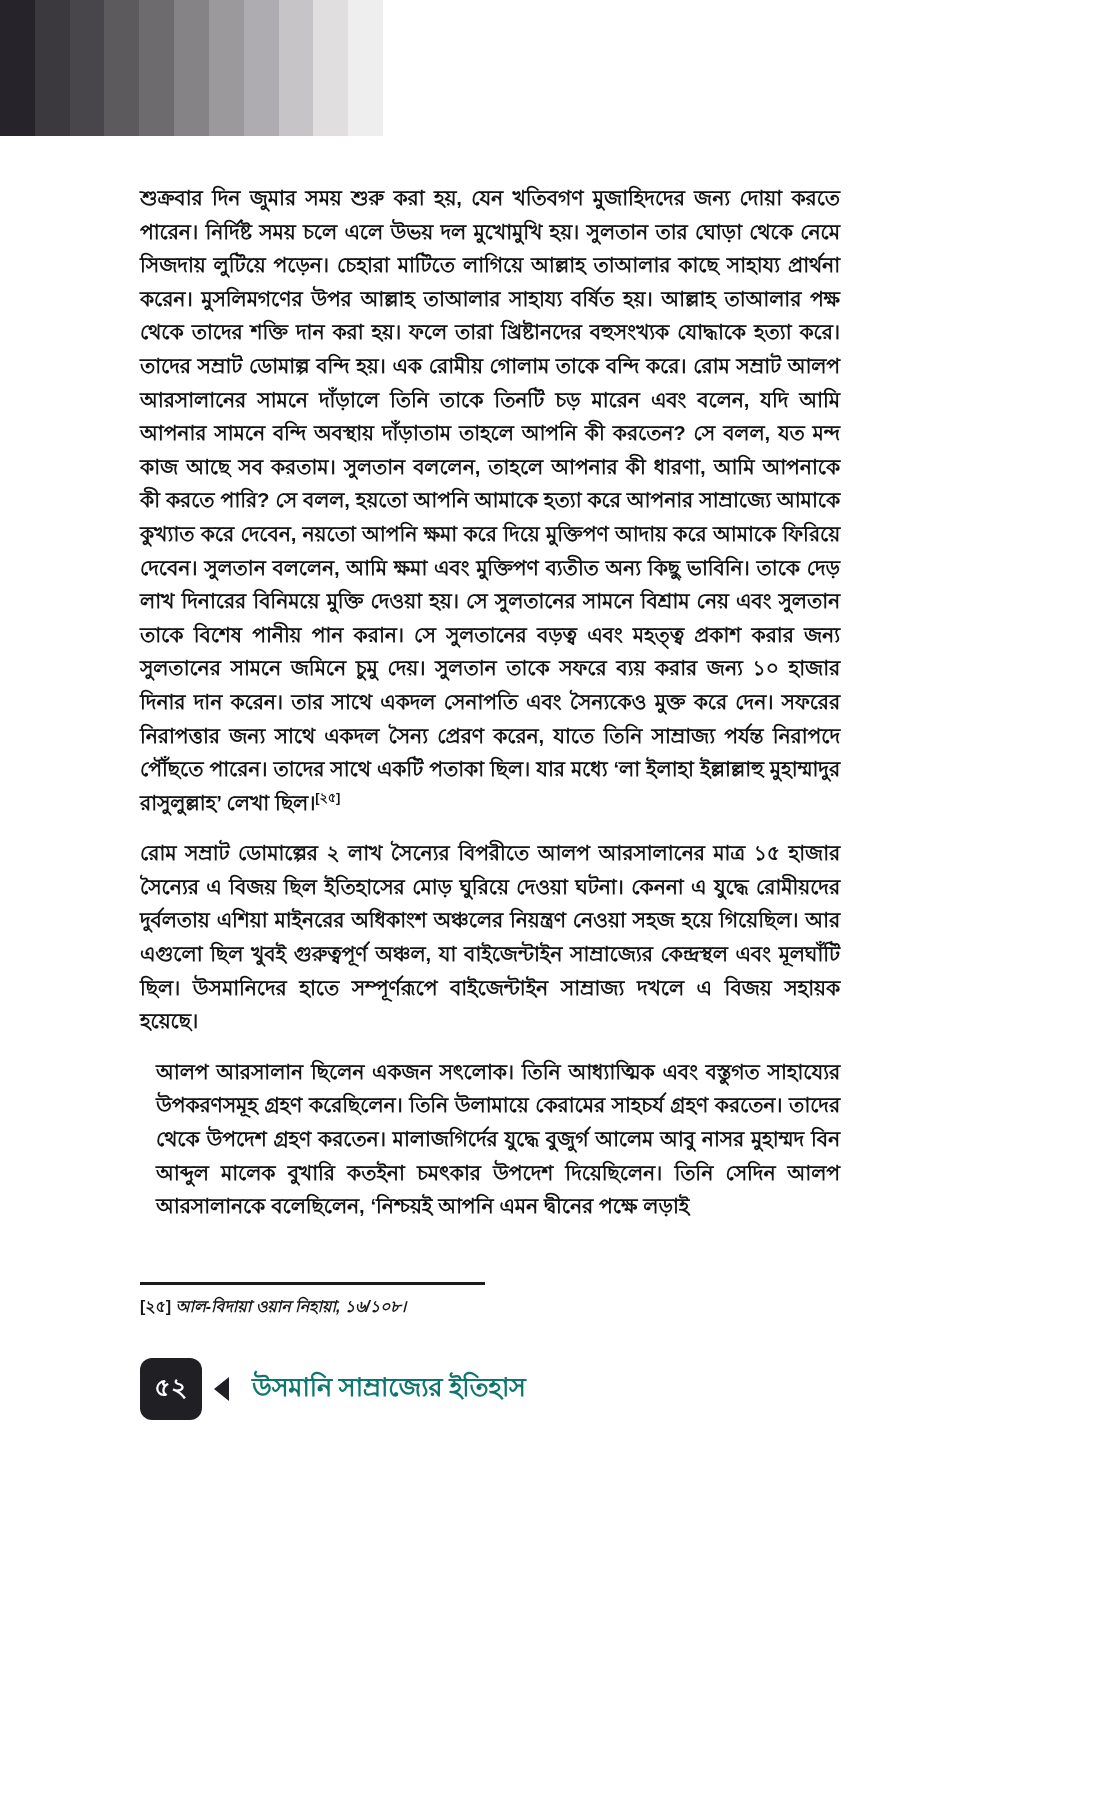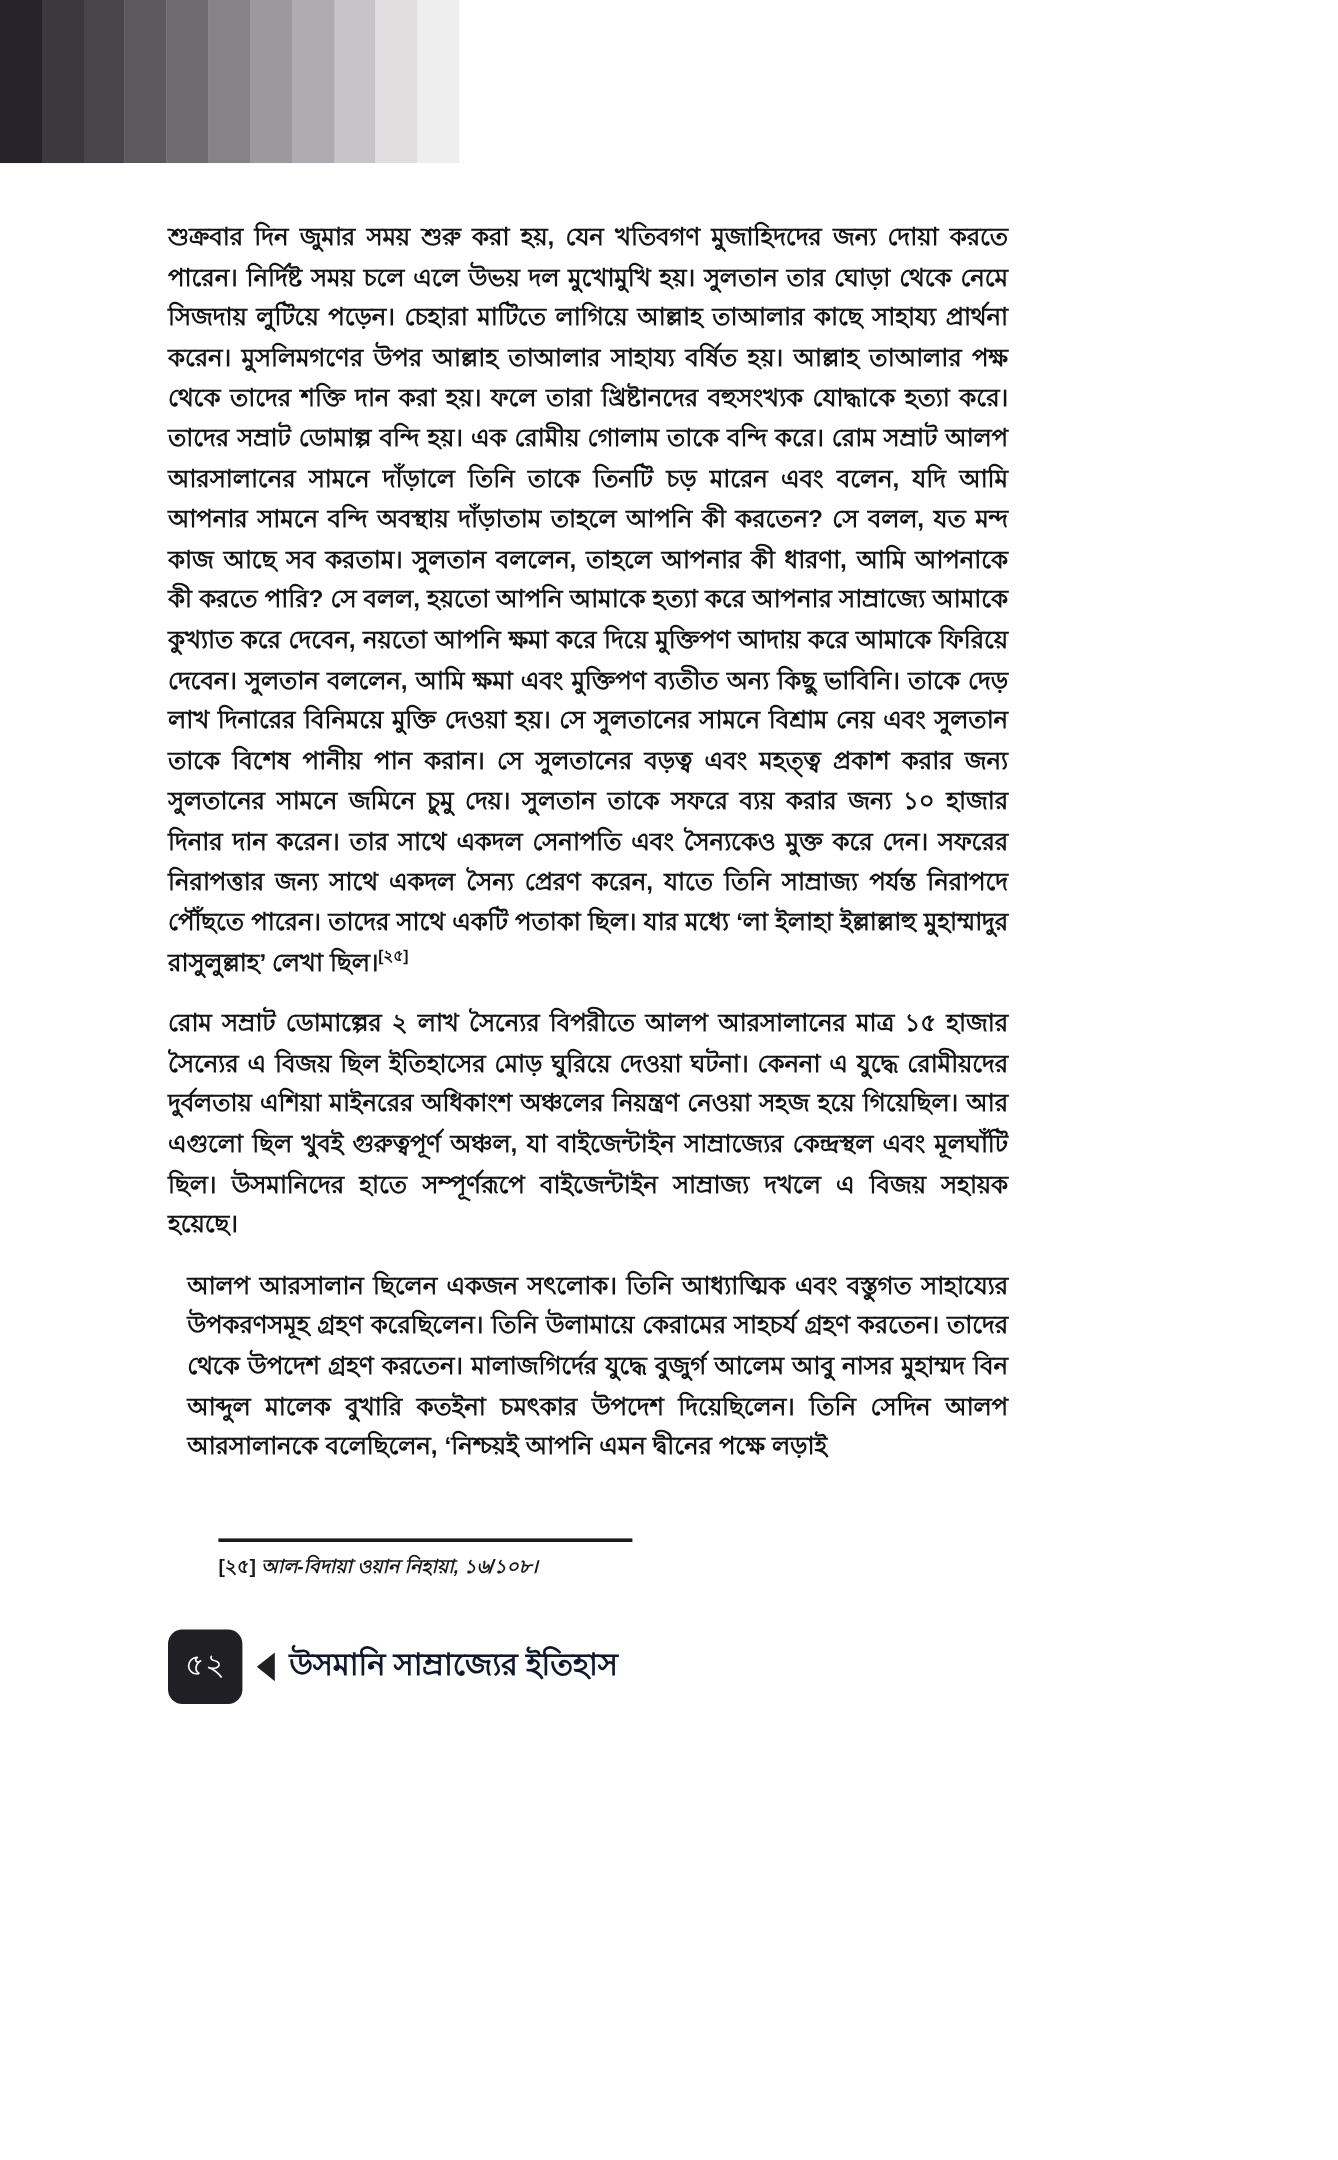--- a/index.html
+++ b/index.html
@@ -71,21 +71,20 @@
     font-weight: 700;
     line-height: 0;
   }
 
   
   #footnote-area {
     position: absolute;
     left: 140px;
     top: 1146px;
     width: 700px;
-    margin-left: 42px;
   }
   #footnote-rule {
     width: 345px;
     height: 3px;
     background: #1b1b1b;
     margin: 0 0 11px 0;
   }
   #footnote-text {
     font-family: "Liberation Sans", "DejaVu Sans", sans-serif;
     font-weight: 700;
@@ -112,38 +111,38 @@
   #page-number-badge {
     width: 62px;
     height: 62px;
     background: #201f24;
     border-radius: 12px;
     color: #ffffff;
     display: flex;
     align-items: center;
     justify-content: center;
     font-family: "Liberation Sans", "DejaVu Sans", sans-serif;
-    font-weight: 400;
+    font-weight: 700;
     font-size: 25px;
     letter-spacing: 0.5px;
   }
   #footer-caret {
     margin-left: 12px;
     width: 0;
     height: 0;
     border-top: 12px solid transparent;
     border-bottom: 12px solid transparent;
     border-right: 15px solid #201f24;
   }
   #footer-title {
-    margin-left: 12px;
+    margin-left: 23px;
     font-family: "Liberation Sans", "DejaVu Sans", sans-serif;
     font-weight: 700;
     font-size: 25.5px;
-    color: #0f172a;
+    color: #0f766e;
     letter-spacing: -0.2px;
     white-space: nowrap;
   }
 </style>
 </head>
 <body>
 
 <div id="calibration-strip">
   <div class="swatch" style="background:#26232a"></div>
   <div class="swatch" style="background:#3b393d"></div>

